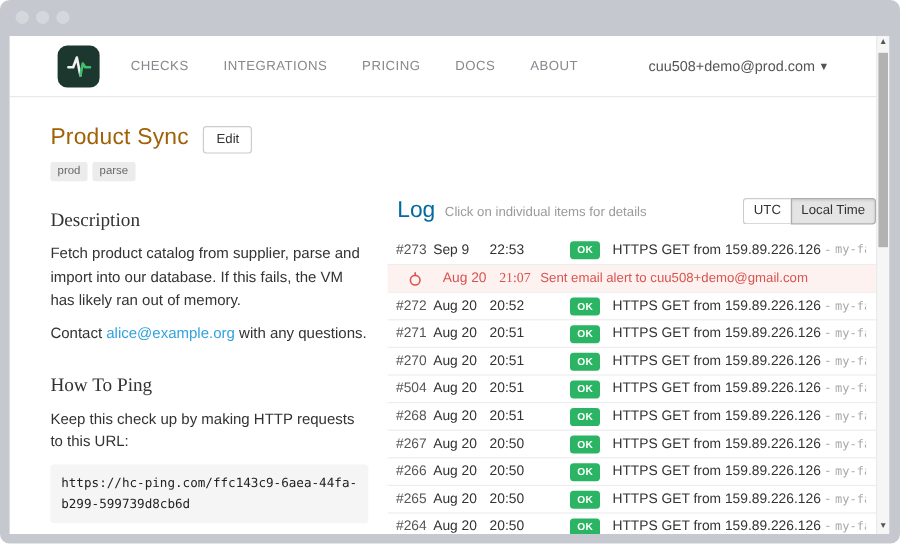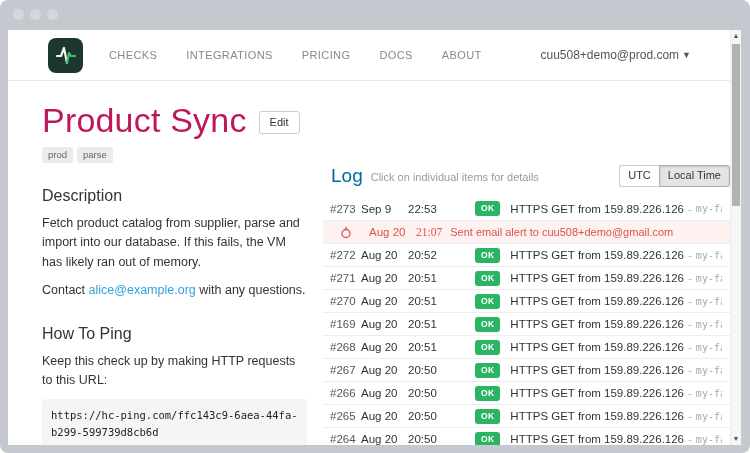--- a/index.html
+++ b/index.html
@@ -33,31 +33,31 @@
     text-transform:uppercase; white-space:nowrap;
   }
   .account { margin-left:auto; font-size:12px; color:#555; cursor:pointer; white-space:nowrap; }
   .caret { display:inline-block; margin-left:3px; font-size:9px; color:#555; transform:translateY(-1px); }
 
   
   .main { position:relative; height:363px; }
   .left-col { position:absolute; left:34px; top:20px; width:265px; }
 
   .title-row { display:flex; align-items:center; }
-  .page-title { font-size:34px; font-weight:400; color:#be185d; margin:0; letter-spacing:0.2px; }
+  .page-title { font-size:19px; font-weight:400; color:#a16207; margin:0; letter-spacing:0.2px; }
   .btn {
     background:#fff; border:1px solid #ccc; border-radius:3px;
     font-size:11px; color:#333; padding:4px 10px; font-family:inherit; cursor:pointer; line-height:1.2;
   }
   .edit-btn { margin-left:12px; margin-top:4px; }
   .tags { margin-top:7px; display:flex; gap:4px; }
   .tag {
     background:#ececec; color:#666; font-size:9.5px; padding:2px 6px 3px; border-radius:2px;
   }
-  .section-h { font-size:16px; font-weight:400; color:#333; margin:24px 0 0; }
+  .section-h { font-size:16px; font-weight:400; color:#333; margin:24px 0 0;font-family:Liberation Serif, serif; }
   .para { font-size:12.5px; color:#333; line-height:1.55; margin:9px 0 0; }
   .link { color:#31a3dc; cursor:pointer; text-decoration:none; }
   .codeblock {
     margin-top:9px; background:#f5f5f5; border-radius:3px; padding:8px 9px;
     font-family:"DejaVu Sans Mono", monospace; font-size:10.5px; color:#222;
     line-height:1.55; word-break:break-all;
   }
 
   
   .log-panel { position:absolute; left:315px; top:84px; width:407px; }
@@ -224,21 +224,21 @@
               <span class="c-date">Aug 20</span>
               <span class="c-time">20:51</span>
               <span class="ok-badge">OK</span>
               <span class="c-msg">
                 <span>HTTPS GET from 159.89.226.126</span>
                 <span class="msg-sep">-</span>
                 <span class="msg-tail">my-fancy-sy…</span>
               </span>
             </div>
             <div class="log-row">
-              <span class="c-num">#169</span>
+              <span class="c-num">#504</span>
               <span class="c-date">Aug 20</span>
               <span class="c-time">20:51</span>
               <span class="ok-badge">OK</span>
               <span class="c-msg">
                 <span>HTTPS GET from 159.89.226.126</span>
                 <span class="msg-sep">-</span>
                 <span class="msg-tail">my-fancy-sy…</span>
               </span>
             </div>
             <div class="log-row">

